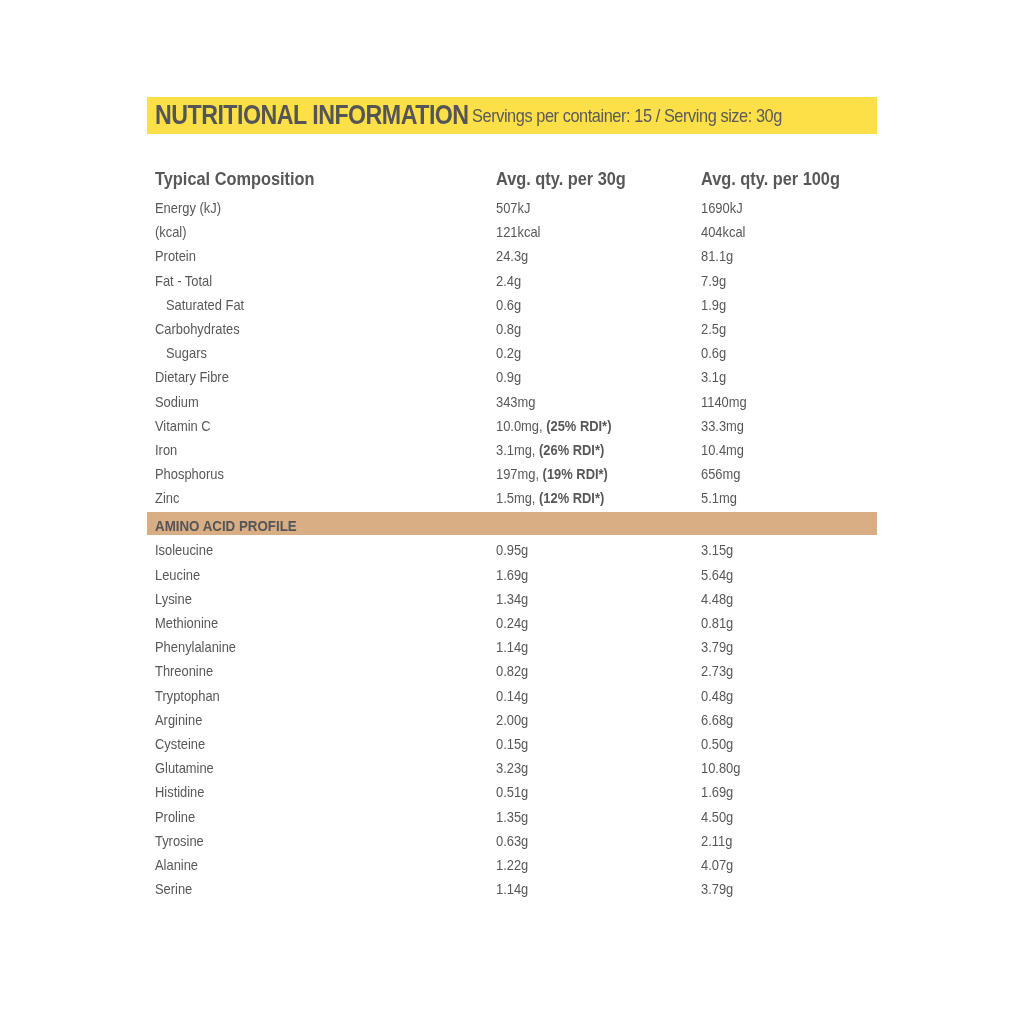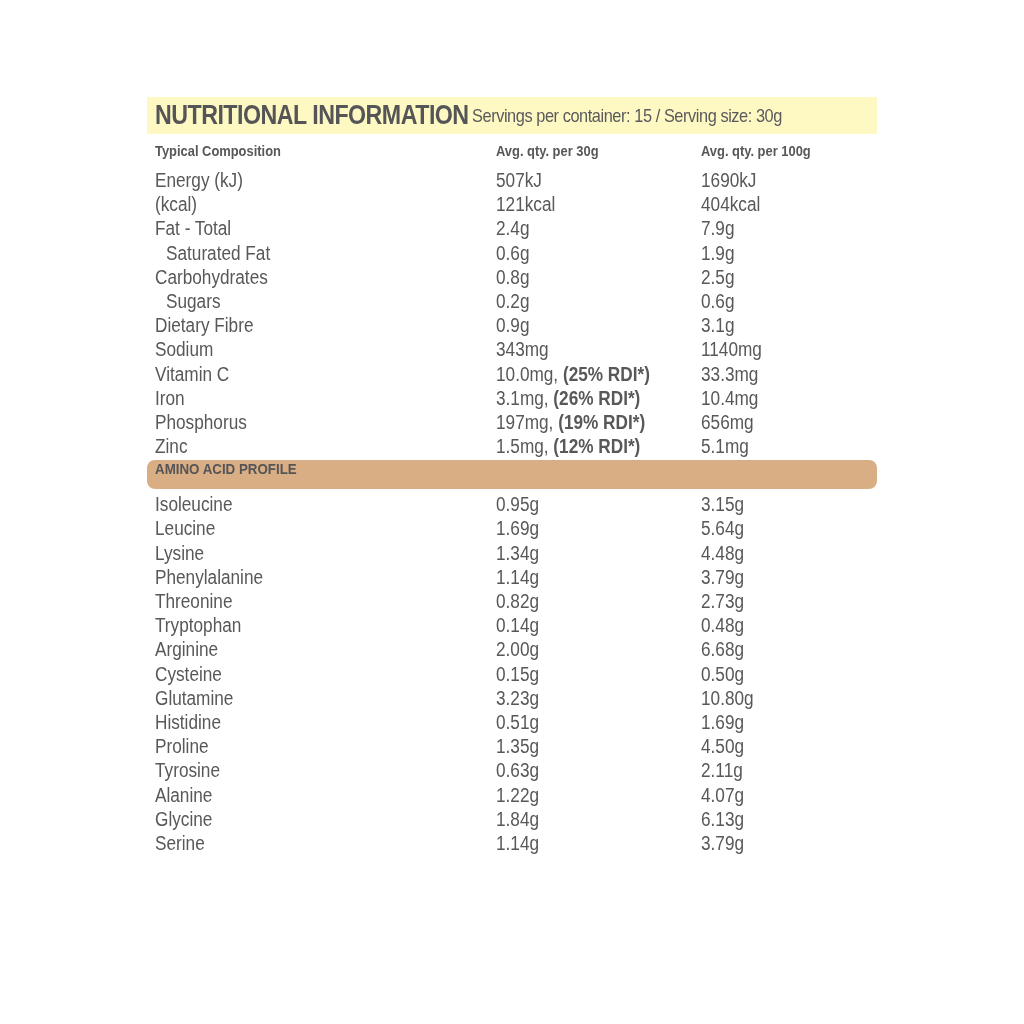--- a/index.html
+++ b/index.html
@@ -16,21 +16,21 @@
     color: #58585a;
   }
   .panel {
     position: absolute;
     left: 147px;
     top: 97px;
     width: 730px;
   }
   .title-bar {
     height: 37px;
-    background: #fef9c3;
+    background: #fde047;
     display: flex;
     align-items: center;
     padding-left: 8px;
     box-sizing: border-box;
     white-space: nowrap;
     overflow: hidden;
   }
   .title-main {
     font-weight: bold;
     font-size: 27px;
@@ -45,52 +45,52 @@
     letter-spacing: -0.5px;
     transform: scaleX(0.86);
     transform-origin: left center;
     display: inline-block;
     color: #5a5a5c;
     margin-left: -48px;
   }
   .row {
     position: relative;
     height: 24.2px;
-    font-size: 20px;
+    font-size: 15px;
     line-height: 24px;
     white-space: nowrap;
   }
   .row.header-row {
     height: 34px;
     line-height: 34px;
     font-weight: bold;
-    font-size: 15px;
+    font-size: 19px;
+    margin-top: 28px;
   }
   .cell {
     position: absolute;
     top: 0;
     display: inline-block;
     transform: scaleX(0.86);
     transform-origin: left center;
   }
   .c0 { left: 8px; }
   .c0.indent { left: 19px; }
   .c1 { left: 349px; }
   .c2 { left: 554px; }
   .rdi { font-weight: bold; }
   .section-bar {
-    height: 29px;
+    height: 23px;
     background: #d9ae84;
     margin-top: 2px;
     margin-bottom: 3px;
     display: flex;
-    align-items: flex-start;
+    align-items: flex-end;
     padding-left: 8px;
     box-sizing: border-box;
-    border-radius: 8px;
   }
   .section-label {
     font-weight: bold;
     font-size: 15.5px;
     transform: scaleX(0.86);
     transform-origin: left center;
     display: inline-block;
     color: #555557;
   }
 </style>
@@ -115,20 +115,25 @@
         <span class="cell c0">Energy (kJ)</span>
         <span class="cell c1"><span>507kJ</span></span>
         <span class="cell c2">1690kJ</span>
       </div>
       <div class="row">
         <span class="cell c0">(kcal)</span>
         <span class="cell c1"><span>121kcal</span></span>
         <span class="cell c2">404kcal</span>
       </div>
       <div class="row">
+        <span class="cell c0">Protein</span>
+        <span class="cell c1"><span>24.3g</span></span>
+        <span class="cell c2">81.1g</span>
+      </div>
+      <div class="row">
         <span class="cell c0">Fat - Total</span>
         <span class="cell c1"><span>2.4g</span></span>
         <span class="cell c2">7.9g</span>
       </div>
       <div class="row">
         <span class="cell c0 indent">Saturated Fat</span>
         <span class="cell c1"><span>0.6g</span></span>
         <span class="cell c2">1.9g</span>
       </div>
       <div class="row">
@@ -187,20 +192,25 @@
         <span class="cell c0">Leucine</span>
         <span class="cell c1">1.69g</span>
         <span class="cell c2">5.64g</span>
       </div>
       <div class="row">
         <span class="cell c0">Lysine</span>
         <span class="cell c1">1.34g</span>
         <span class="cell c2">4.48g</span>
       </div>
       <div class="row">
+        <span class="cell c0">Methionine</span>
+        <span class="cell c1">0.24g</span>
+        <span class="cell c2">0.81g</span>
+      </div>
+      <div class="row">
         <span class="cell c0">Phenylalanine</span>
         <span class="cell c1">1.14g</span>
         <span class="cell c2">3.79g</span>
       </div>
       <div class="row">
         <span class="cell c0">Threonine</span>
         <span class="cell c1">0.82g</span>
         <span class="cell c2">2.73g</span>
       </div>
       <div class="row">
@@ -237,23 +247,18 @@
         <span class="cell c0">Tyrosine</span>
         <span class="cell c1">0.63g</span>
         <span class="cell c2">2.11g</span>
       </div>
       <div class="row">
         <span class="cell c0">Alanine</span>
         <span class="cell c1">1.22g</span>
         <span class="cell c2">4.07g</span>
       </div>
       <div class="row">
-        <span class="cell c0">Glycine</span>
-        <span class="cell c1">1.84g</span>
-        <span class="cell c2">6.13g</span>
-      </div>
-      <div class="row">
         <span class="cell c0">Serine</span>
         <span class="cell c1">1.14g</span>
         <span class="cell c2">3.79g</span>
       </div>
     </div>
 </div>
 
 </body></html>

